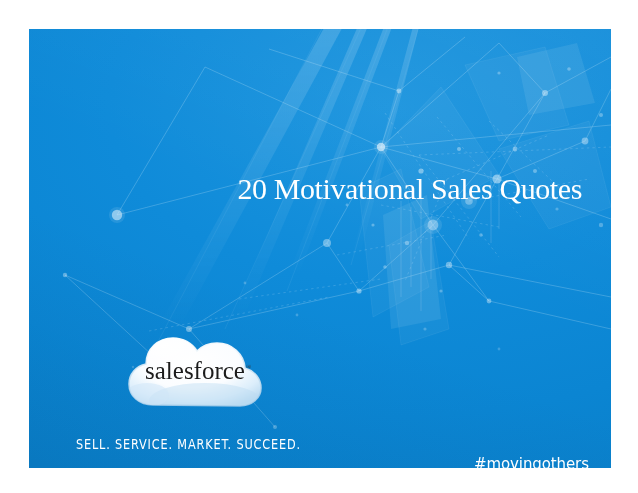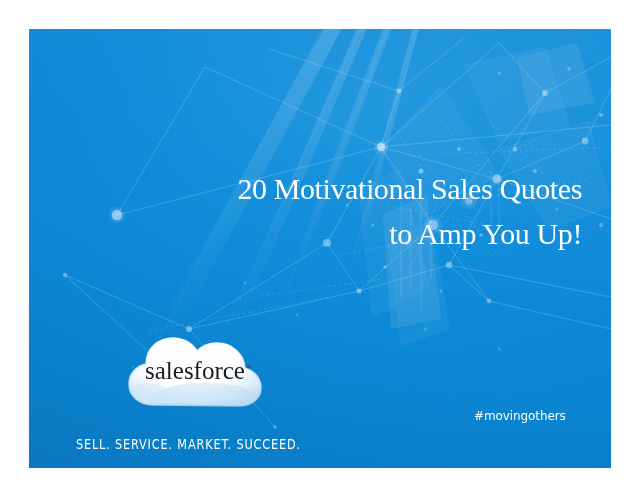--- a/index.html
+++ b/index.html
@@ -100,25 +100,25 @@
     letter-spacing: 0.9px;
     transform: scaleX(0.93);
     transform-origin: left center;
     white-space: nowrap;
   }
 
   
   #hashtag {
     position: absolute;
     left: 445px;
-    top: 380px;
+    top: 426px;
     color: #ffffff;
     font-family: "DejaVu Sans", "Liberation Sans", sans-serif;
     font-weight: 400;
-    font-size: 12px;
+    font-size: 15px;
     letter-spacing: -0.1px;
     white-space: nowrap;
   }
 </style>
 </head>
 <body>
 
 <div id="slide-canvas">
 
   <div id="slide">
@@ -265,21 +265,20 @@
         <circle cx="352" cy="118" r="7"></circle>
         <circle cx="440" cy="172" r="8"></circle>
         <circle cx="88" cy="186" r="8"></circle>
       </g>
     </svg>
 
     <div class="bg-vignette"></div>
 
     <div id="title-block">
       <div class="title-line">20 Motivational Sales Quotes</div>
-      <div class="title-line">to Amp You Up!</div>
     </div>
 
     <div id="logo">
       <svg width="160" height="100" viewBox="0 0 160 100">
         <defs>
           <radialGradient id="cloudg" cx="46%" cy="36%" r="72%">
             <stop offset="0%" stop-color="#ffffff"></stop>
             <stop offset="52%" stop-color="#fbfdff"></stop>
             <stop offset="80%" stop-color="#dceefb"></stop>
             <stop offset="100%" stop-color="#b9daf1"></stop>

